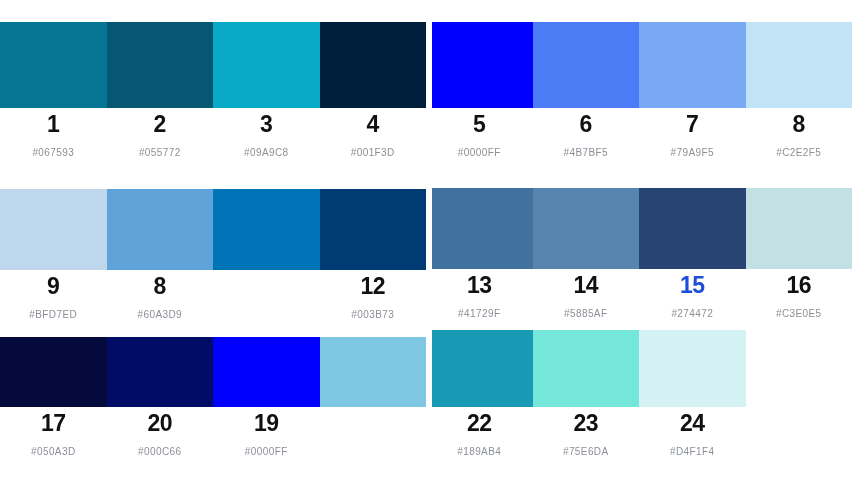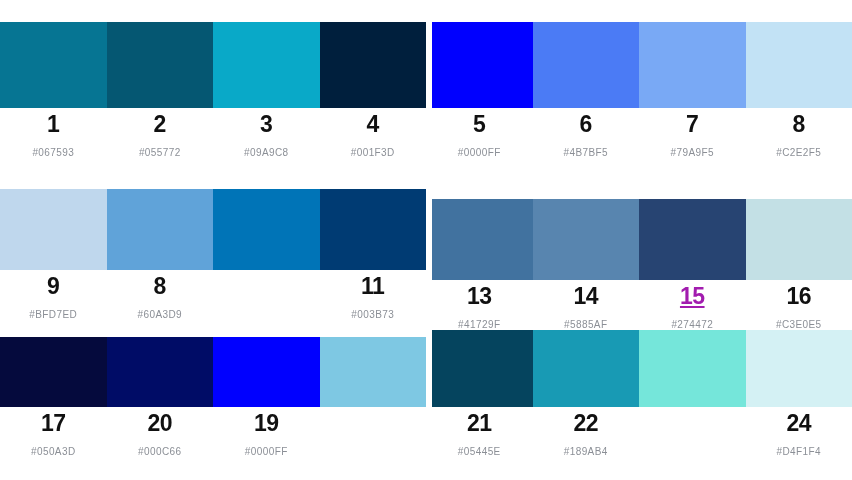--- a/index.html
+++ b/index.html
@@ -68,21 +68,21 @@
     line-height: 13px;
     color: #8b8f96;
     letter-spacing: 0.4px;
     margin-top: 8px;
   }
 
   
   .group-r1c1 { left: 0px;   top: 22px;  width: 426px; }
   .group-r1c2 { left: 426px; top: 22px;  width: 426px; }
   .group-r2c1 { left: 0px;   top: 189px; width: 426px; }
-  .group-r2c2 { left: 426px; top: 199px; width: 426px; }
+  .group-r2c2 { left: 426px; top: 188px; width: 426px; }
   .group-r3c1 { left: 0px;   top: 337px; width: 426px; }
   .group-r3c2 { left: 426px; top: 330px; width: 426px; }
 
   .group-r1c1 .swatch-color { height: 86px; }
   .group-r1c2 .swatch-color { height: 86px; }
   .group-r2c1 .swatch-color { height: 81px; }
   .group-r2c2 .swatch-color { height: 81px; }
   .group-r3c1 .swatch-color { height: 70px; }
   .group-r3c2 .swatch-color { height: 77px; }
 
@@ -177,21 +177,21 @@
         <div class="swatch-index" style="color: rgb(17, 17, 17);">8</div>
         <div class="swatch-hex" style="color: rgb(139, 143, 150);">#60A3D9</div>
       </div>
     </div>
     <div class="swatch-cell">
       <div class="swatch-color" style="background-color: rgb(0, 116, 183);"></div>
     </div>
     <div class="swatch-cell">
       <div class="swatch-color" style="background-color: rgb(0, 59, 115);"></div>
       <div class="swatch-caption">
-        <div class="swatch-index" style="color: rgb(17, 17, 17);">11</div>
+        <div class="swatch-index" style="color: rgb(17, 17, 17);">12</div>
         <div class="swatch-hex" style="color: rgb(139, 143, 150);">#003B73</div>
       </div>
     </div>
   </div>
 
   <div class="palette-group group-r2c2">
     <div class="swatch-cell">
       <div class="swatch-color" style="background-color: rgb(65, 114, 159);"></div>
       <div class="swatch-caption">
         <div class="swatch-index" style="color: rgb(17, 17, 17);">13</div>
@@ -201,21 +201,21 @@
     <div class="swatch-cell">
       <div class="swatch-color" style="background-color: rgb(88, 133, 175);"></div>
       <div class="swatch-caption">
         <div class="swatch-index" style="color: rgb(17, 17, 17);">14</div>
         <div class="swatch-hex" style="color: rgb(139, 143, 150);">#5885AF</div>
       </div>
     </div>
     <div class="swatch-cell">
       <div class="swatch-color" style="background-color: rgb(39, 68, 114);"></div>
       <div class="swatch-caption">
-        <div class="swatch-index" style="color: #a21caf; text-decoration: underline;">15</div>
+        <div class="swatch-index" style="color: #1d4ed8;">15</div>
         <div class="swatch-hex" style="color: rgb(139, 143, 150);">#274472</div>
       </div>
     </div>
     <div class="swatch-cell">
       <div class="swatch-color" style="background-color: rgb(195, 224, 229);"></div>
       <div class="swatch-caption">
         <div class="swatch-index" style="color: rgb(17, 17, 17);">16</div>
         <div class="swatch-hex" style="color: rgb(139, 143, 150);">#C3E0E5</div>
       </div>
     </div>
@@ -243,35 +243,32 @@
         <div class="swatch-hex" style="color: rgb(139, 143, 150);">#0000FF</div>
       </div>
     </div>
     <div class="swatch-cell">
       <div class="swatch-color" style="background-color: rgb(126, 200, 227);"></div>
     </div>
   </div>
 
   <div class="palette-group group-r3c2">
     <div class="swatch-cell">
-      <div class="swatch-color" style="background-color: rgb(5, 68, 94);"></div>
-      <div class="swatch-caption">
-        <div class="swatch-index" style="color: rgb(17, 17, 17);">21</div>
-        <div class="swatch-hex" style="color: rgb(139, 143, 150);">#05445E</div>
-      </div>
-    </div>
-    <div class="swatch-cell">
       <div class="swatch-color" style="background-color: rgb(24, 154, 180);"></div>
       <div class="swatch-caption">
         <div class="swatch-index" style="color: rgb(17, 17, 17);">22</div>
         <div class="swatch-hex" style="color: rgb(139, 143, 150);">#189AB4</div>
       </div>
     </div>
     <div class="swatch-cell">
       <div class="swatch-color" style="background-color: rgb(117, 230, 218);"></div>
+      <div class="swatch-caption">
+        <div class="swatch-index" style="color: rgb(17, 17, 17);">23</div>
+        <div class="swatch-hex" style="color: rgb(139, 143, 150);">#75E6DA</div>
+      </div>
     </div>
     <div class="swatch-cell">
       <div class="swatch-color" style="background-color: rgb(212, 241, 244);"></div>
       <div class="swatch-caption">
         <div class="swatch-index" style="color: rgb(17, 17, 17);">24</div>
         <div class="swatch-hex" style="color: rgb(139, 143, 150);">#D4F1F4</div>
       </div>
     </div>
   </div>
 

